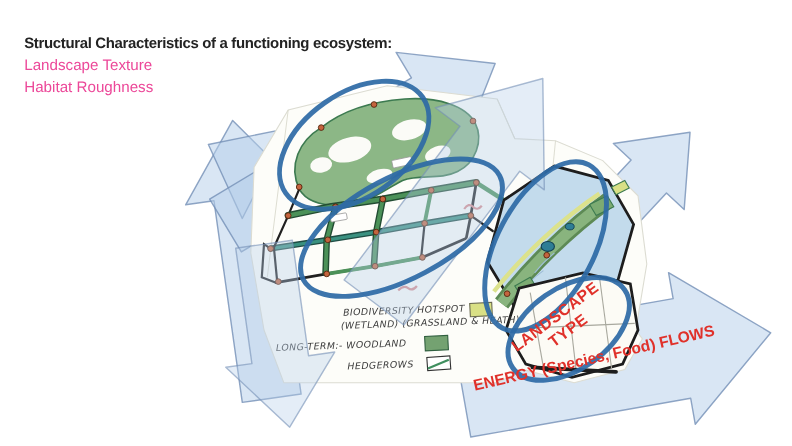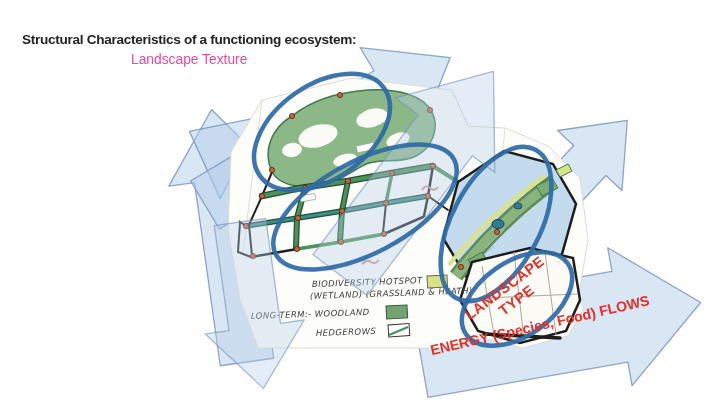--- a/index.html
+++ b/index.html
@@ -1,34 +1,35 @@
 <!DOCTYPE html>
 <html><head>
 <meta charset="utf-8">
 <style>
   html,body{margin:0;padding:0;background:#ffffff;}
   body{width:720px;height:405px;position:relative;overflow:hidden;
        font-family:"Liberation Sans", sans-serif;}
-  .stage{position:absolute;inset:0;text-align:center;}
+  .stage{position:absolute;inset:0;}
   .title-block{position:absolute;left:22px;top:30px;z-index:30;}
   .slide-title{font-size:13.6px;font-weight:bold;color:#232323;letter-spacing:-0.3px;line-height:20px;}
   .slide-sub{font-size:13.8px;color:#ec4899;line-height:20px;}
   svg{position:absolute;left:0;top:0;}
   svg text{font-family:"Liberation Sans", sans-serif;}
   .hand{font-family:"DejaVu Sans", sans-serif;font-style:italic;fill:#3b3b3b;letter-spacing:0.4px;}
   .redlabel{font-weight:bold;fill:#e0312a;}
 </style>
 </head>
 <body>
 
 <div class="stage">
 
   <div class="title-block">
     <div class="slide-title">Structural Characteristics of a functioning ecosystem:</div>
     <div class="slide-sub">Landscape Texture</div>
+    <div class="slide-sub">Habitat Roughness</div>
   </div>
 
   <svg width="720" height="405" viewBox="0 0 720 405">
 
     <g fill="#b7cfe9" fill-opacity="0.52" stroke="#7490b6" stroke-opacity="0.8" stroke-width="1.3" stroke-linejoin="round">
       <polygon points="0,-27 185,-27 185,-53 255,0 185,53 185,27 0,27" transform="translate(247,362) rotate(-98)"></polygon>
       <polygon points="0,-24 102,-24 102,-46 160,0 102,46 102,24 0,24" transform="translate(332,204) rotate(207)"></polygon>
       <polygon points="0,-28 214,-28 214,-55 286,0 214,55 214,28 0,28" transform="translate(205,205) rotate(-31)"></polygon>
       <polygon points="0,-22 95,-22 95,-44 150,0 95,44 95,22 0,22" transform="translate(525,230) rotate(-47)"></polygon>
       <polygon points="0,-46 203,-46 203,-70 285,0 203,70 203,46 0,46" transform="translate(420,352) rotate(-10)"></polygon>

